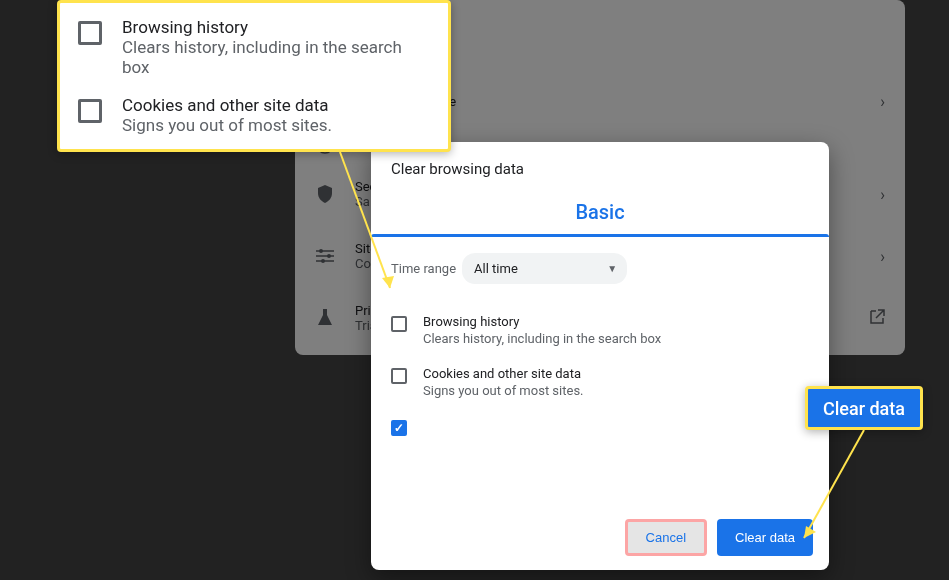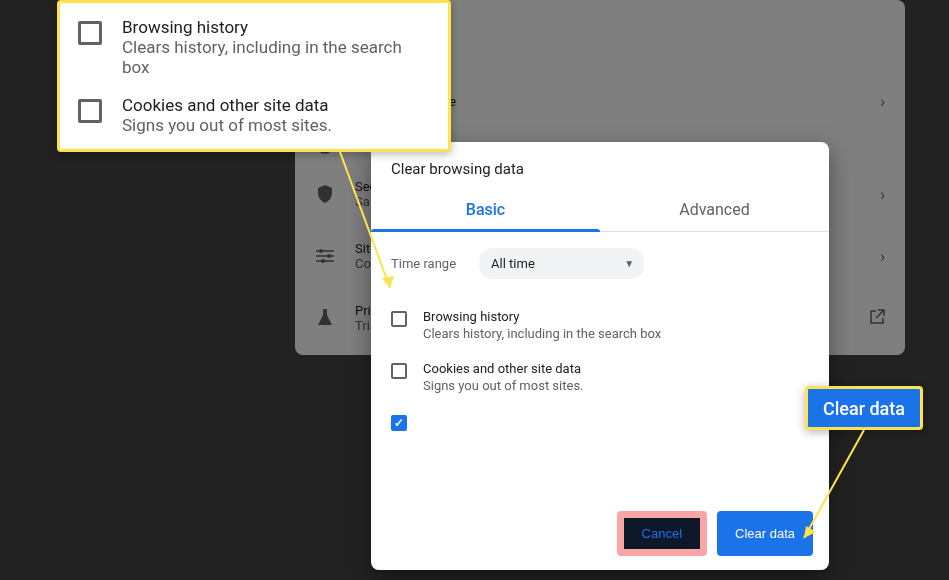--- a/index.html
+++ b/index.html
@@ -77,21 +77,21 @@
       color: #202124;
     }
     .tabs {
       display: flex;
       border-bottom: 1px solid #e0e0e0;
     }
     .tab {
       flex: 1;
       text-align: center;
       padding: 12px 0;
-      font-size: 16px;
+      font-size: 20px;
       color: #5f6368;
       position: relative;
       cursor: pointer;
     }
     .tab.active {
       color: #1a73e8;
       font-weight: 500;
     }
     .tab.active::after {
       content: '';
@@ -103,21 +103,21 @@
       background: #1a73e8;
       border-radius: 3px 3px 0 0;
     }
     .body {
       padding: 16px 20px;
       flex: 1;
     }
     .time-row {
       display: flex;
       align-items: center;
-      gap: 23px;
+      gap: 6px;
       margin-bottom: 20px;
     }
     .time-label { color: #5f6368; font-size: 13px; }
     .select {
       background: #f1f3f4;
       border: none;
       border-radius: 13px;
       padding: 8px 36px 8px 12px;
       font-size: 13px;
       color: #202124;
@@ -171,22 +171,22 @@
       gap: 10px;
     }
     .btn {
       padding: 8px 18px;
       border-radius: 4px;
       font-size: 13px;
       cursor: pointer;
       border: none;
     }
     .btn-cancel {
-      background: #0f172a;
-      border: 7px solid #fca5a5;
+      background: #e5e5e5;
+      border: 3px solid #fca5a5;
       color: #1a73e8;
     }
     .btn-primary {
       background: #1a73e8;
       color: #fff;
     }
 
     
     .callout {
       position: absolute;
@@ -304,21 +304,20 @@
     </span>
   </div>
 </div>
 
 <div class="dim-overlay"></div>
 
 <div class="dialog">
   <div class="dialog-title">Clear browsing data</div>
   <div class="tabs">
     <div class="tab active">Basic</div>
-    <div class="tab">Advanced</div>
   </div>
   <div class="body">
     <div class="time-row">
       <span class="time-label">Time range</span>
       <div class="select">
         <span>All time</span>
         <span class="select-arrow">▼</span>
       </div>
     </div>
 

